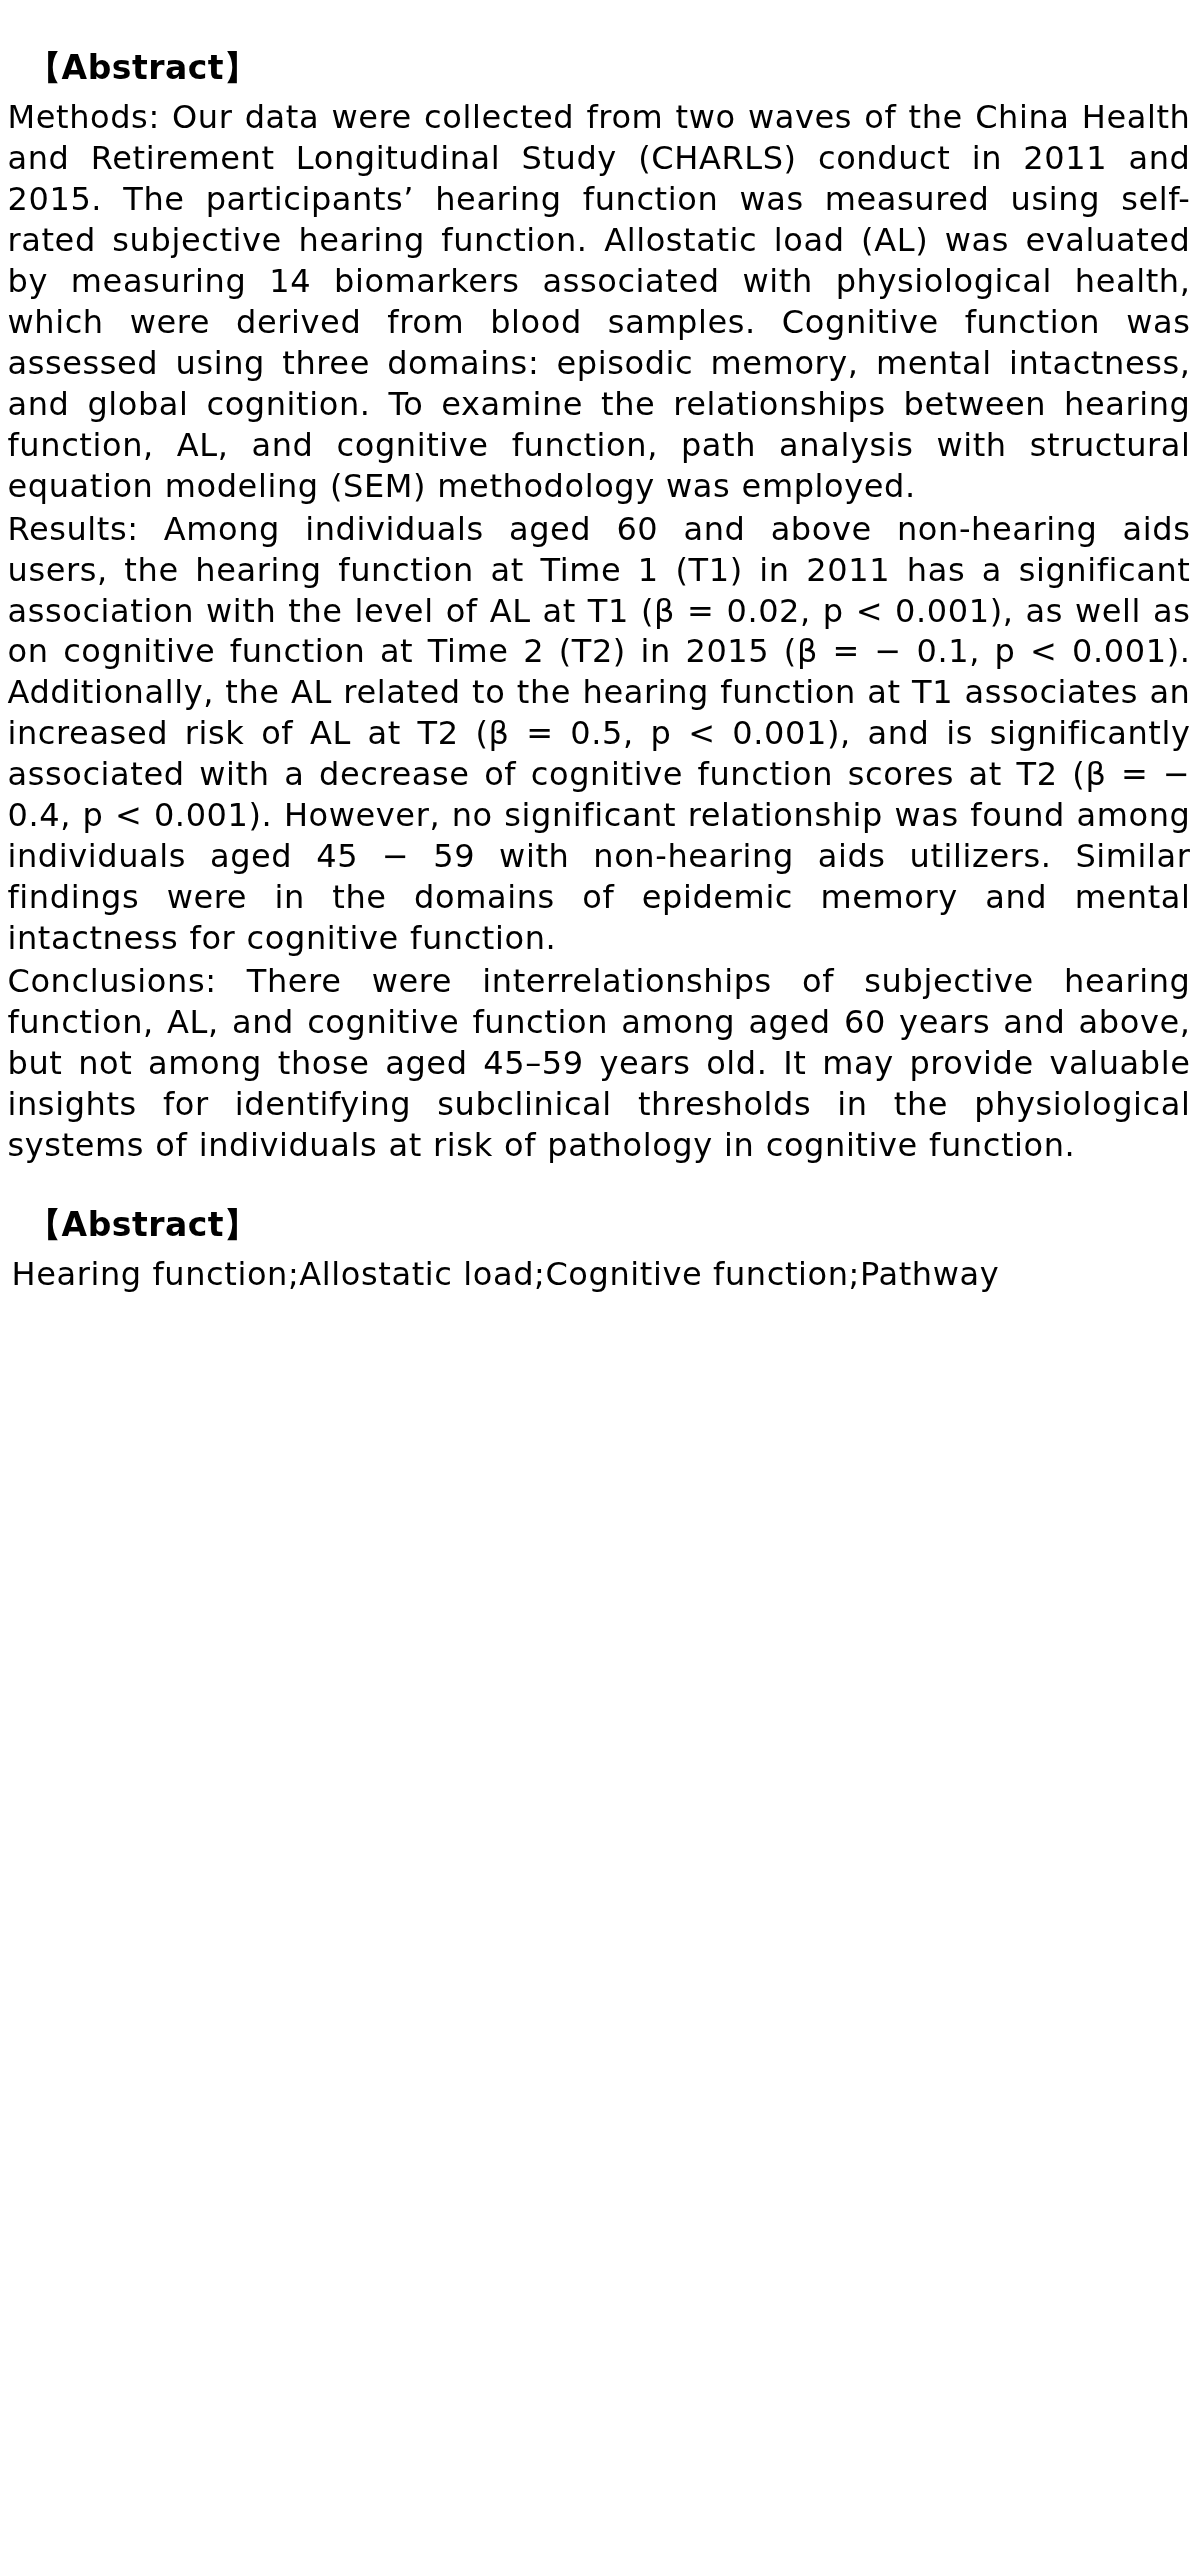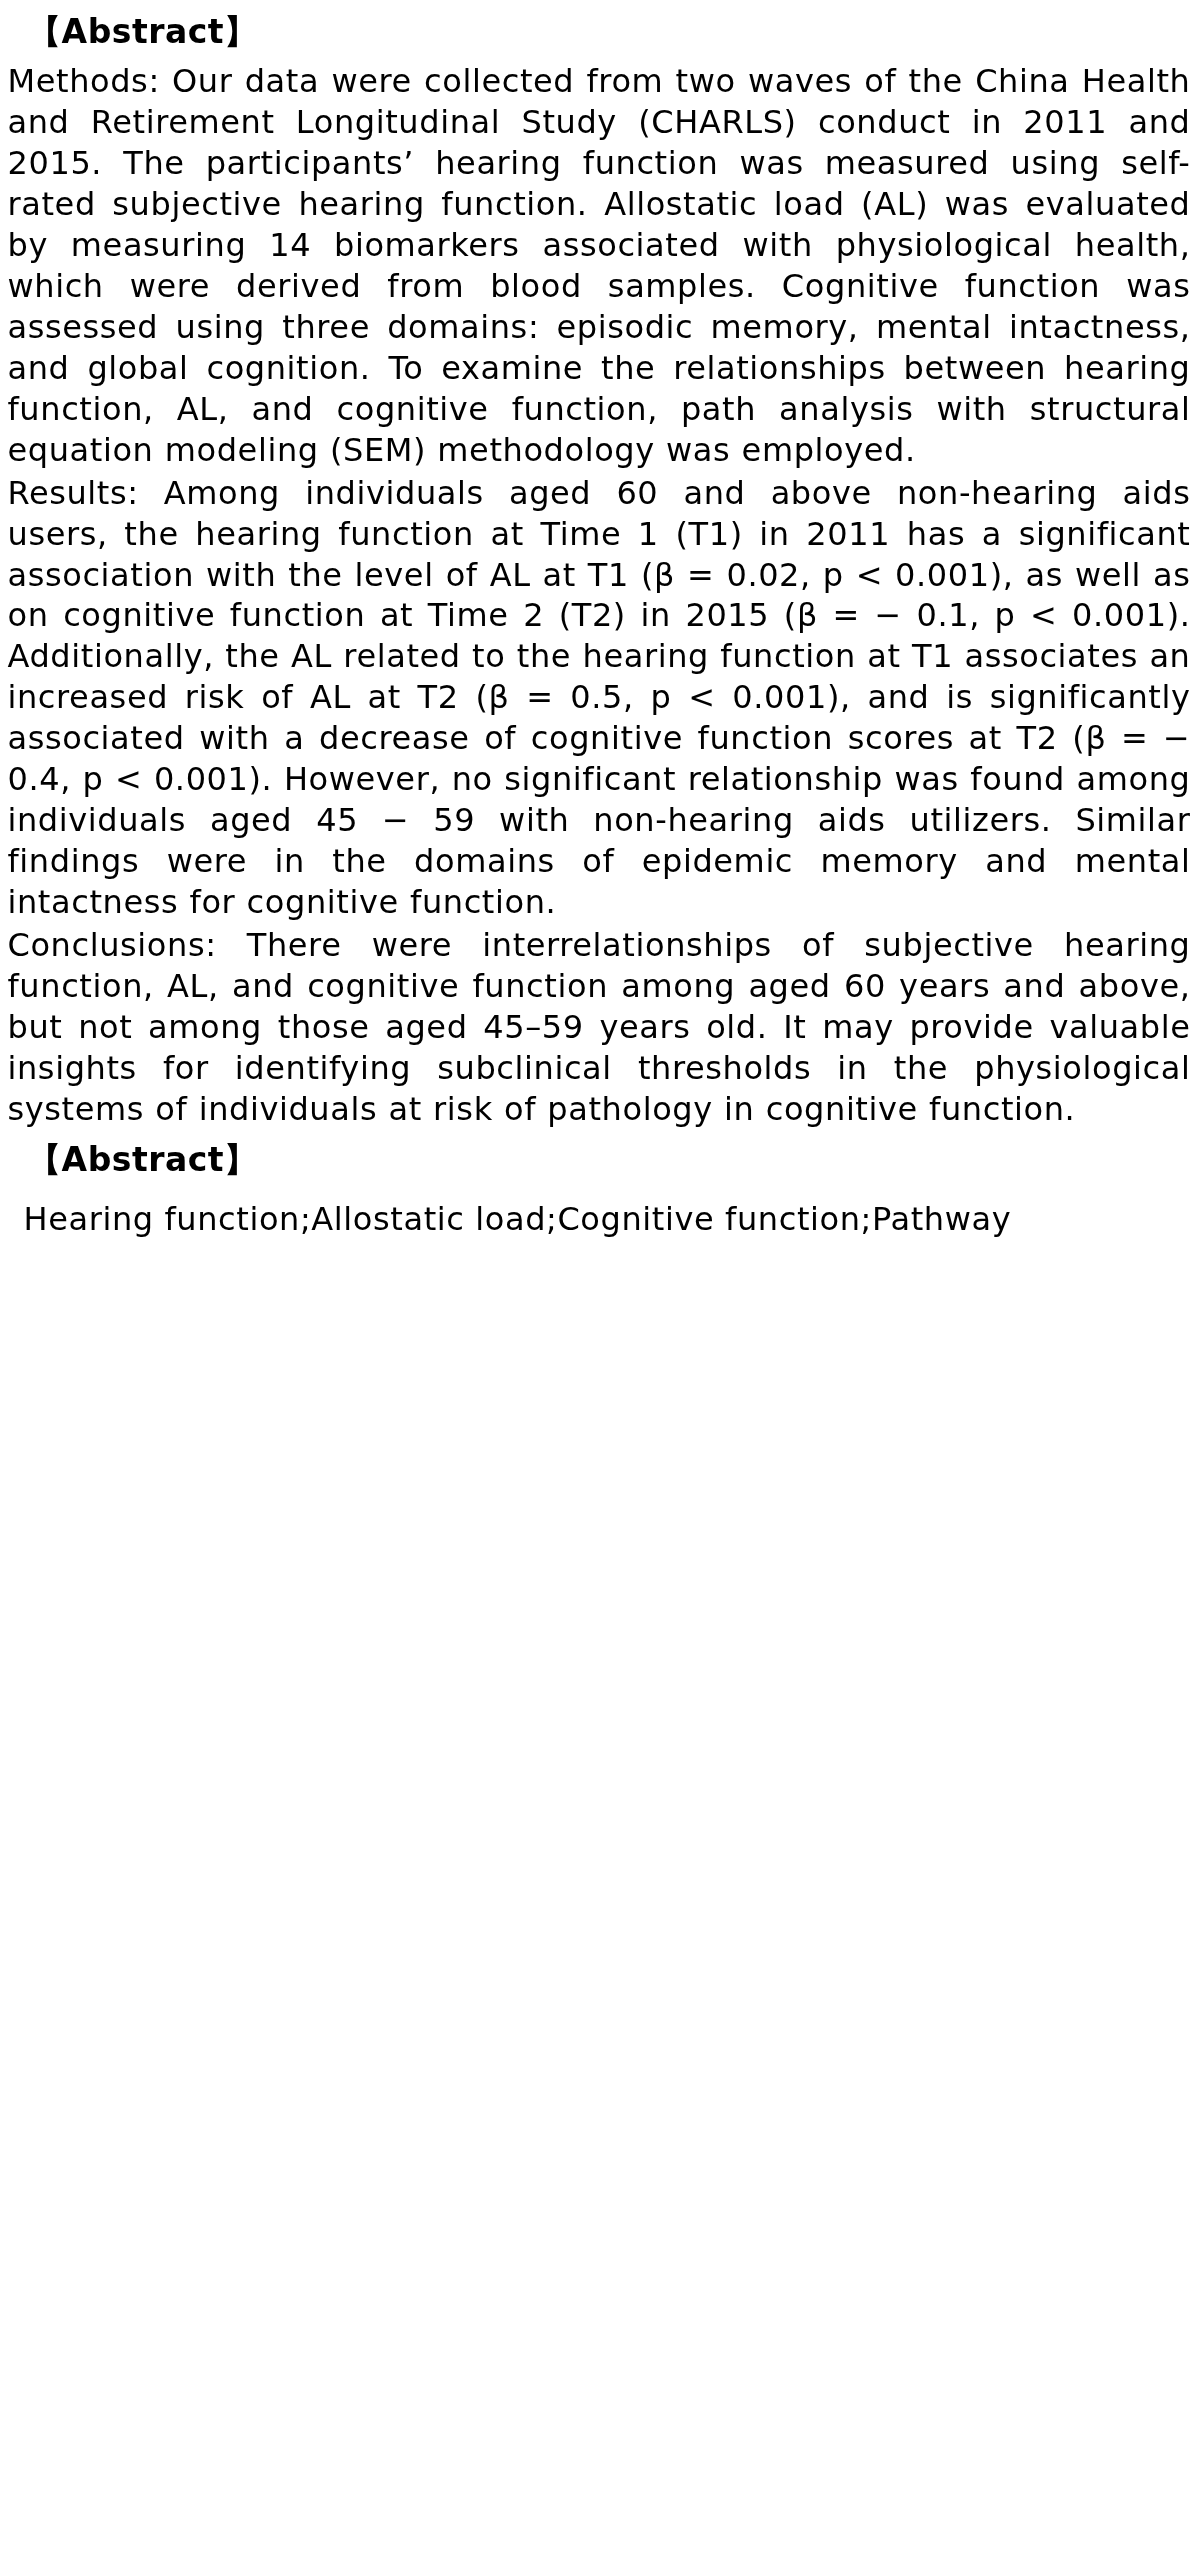--- a/index.html
+++ b/index.html
@@ -30,38 +30,39 @@
     font-size: 33px;
     font-weight: bold;
     letter-spacing: 0.5px;
     line-height: 1.4;
     margin: 0 0 5.6px 0;
     padding: 0;
     white-space: nowrap;
   }
   .section-heading.indented {
     padding-left: 20.6px;
+    margin-top: 36px;
   }
   .para {
     font-size: 32px;
     line-height: 1.28;
     margin: 0 0 1.9px 0;
     text-align: justify;
     text-justify: inter-word;
     letter-spacing: 0.6px;
     word-spacing: 0.5px;
   }
   .para:last-child {
     margin-bottom: 0;
   }
   .keywords-line {
     font-size: 32px;
     line-height: 1.28;
     letter-spacing: 0.6px;
-    margin: 16px;
+    margin: 4px;
     text-align: left;
     white-space: nowrap;
   }
   .kw-block {
     margin-top: 7.5px;
   }
 </style>
 </head>
 <body>
 

